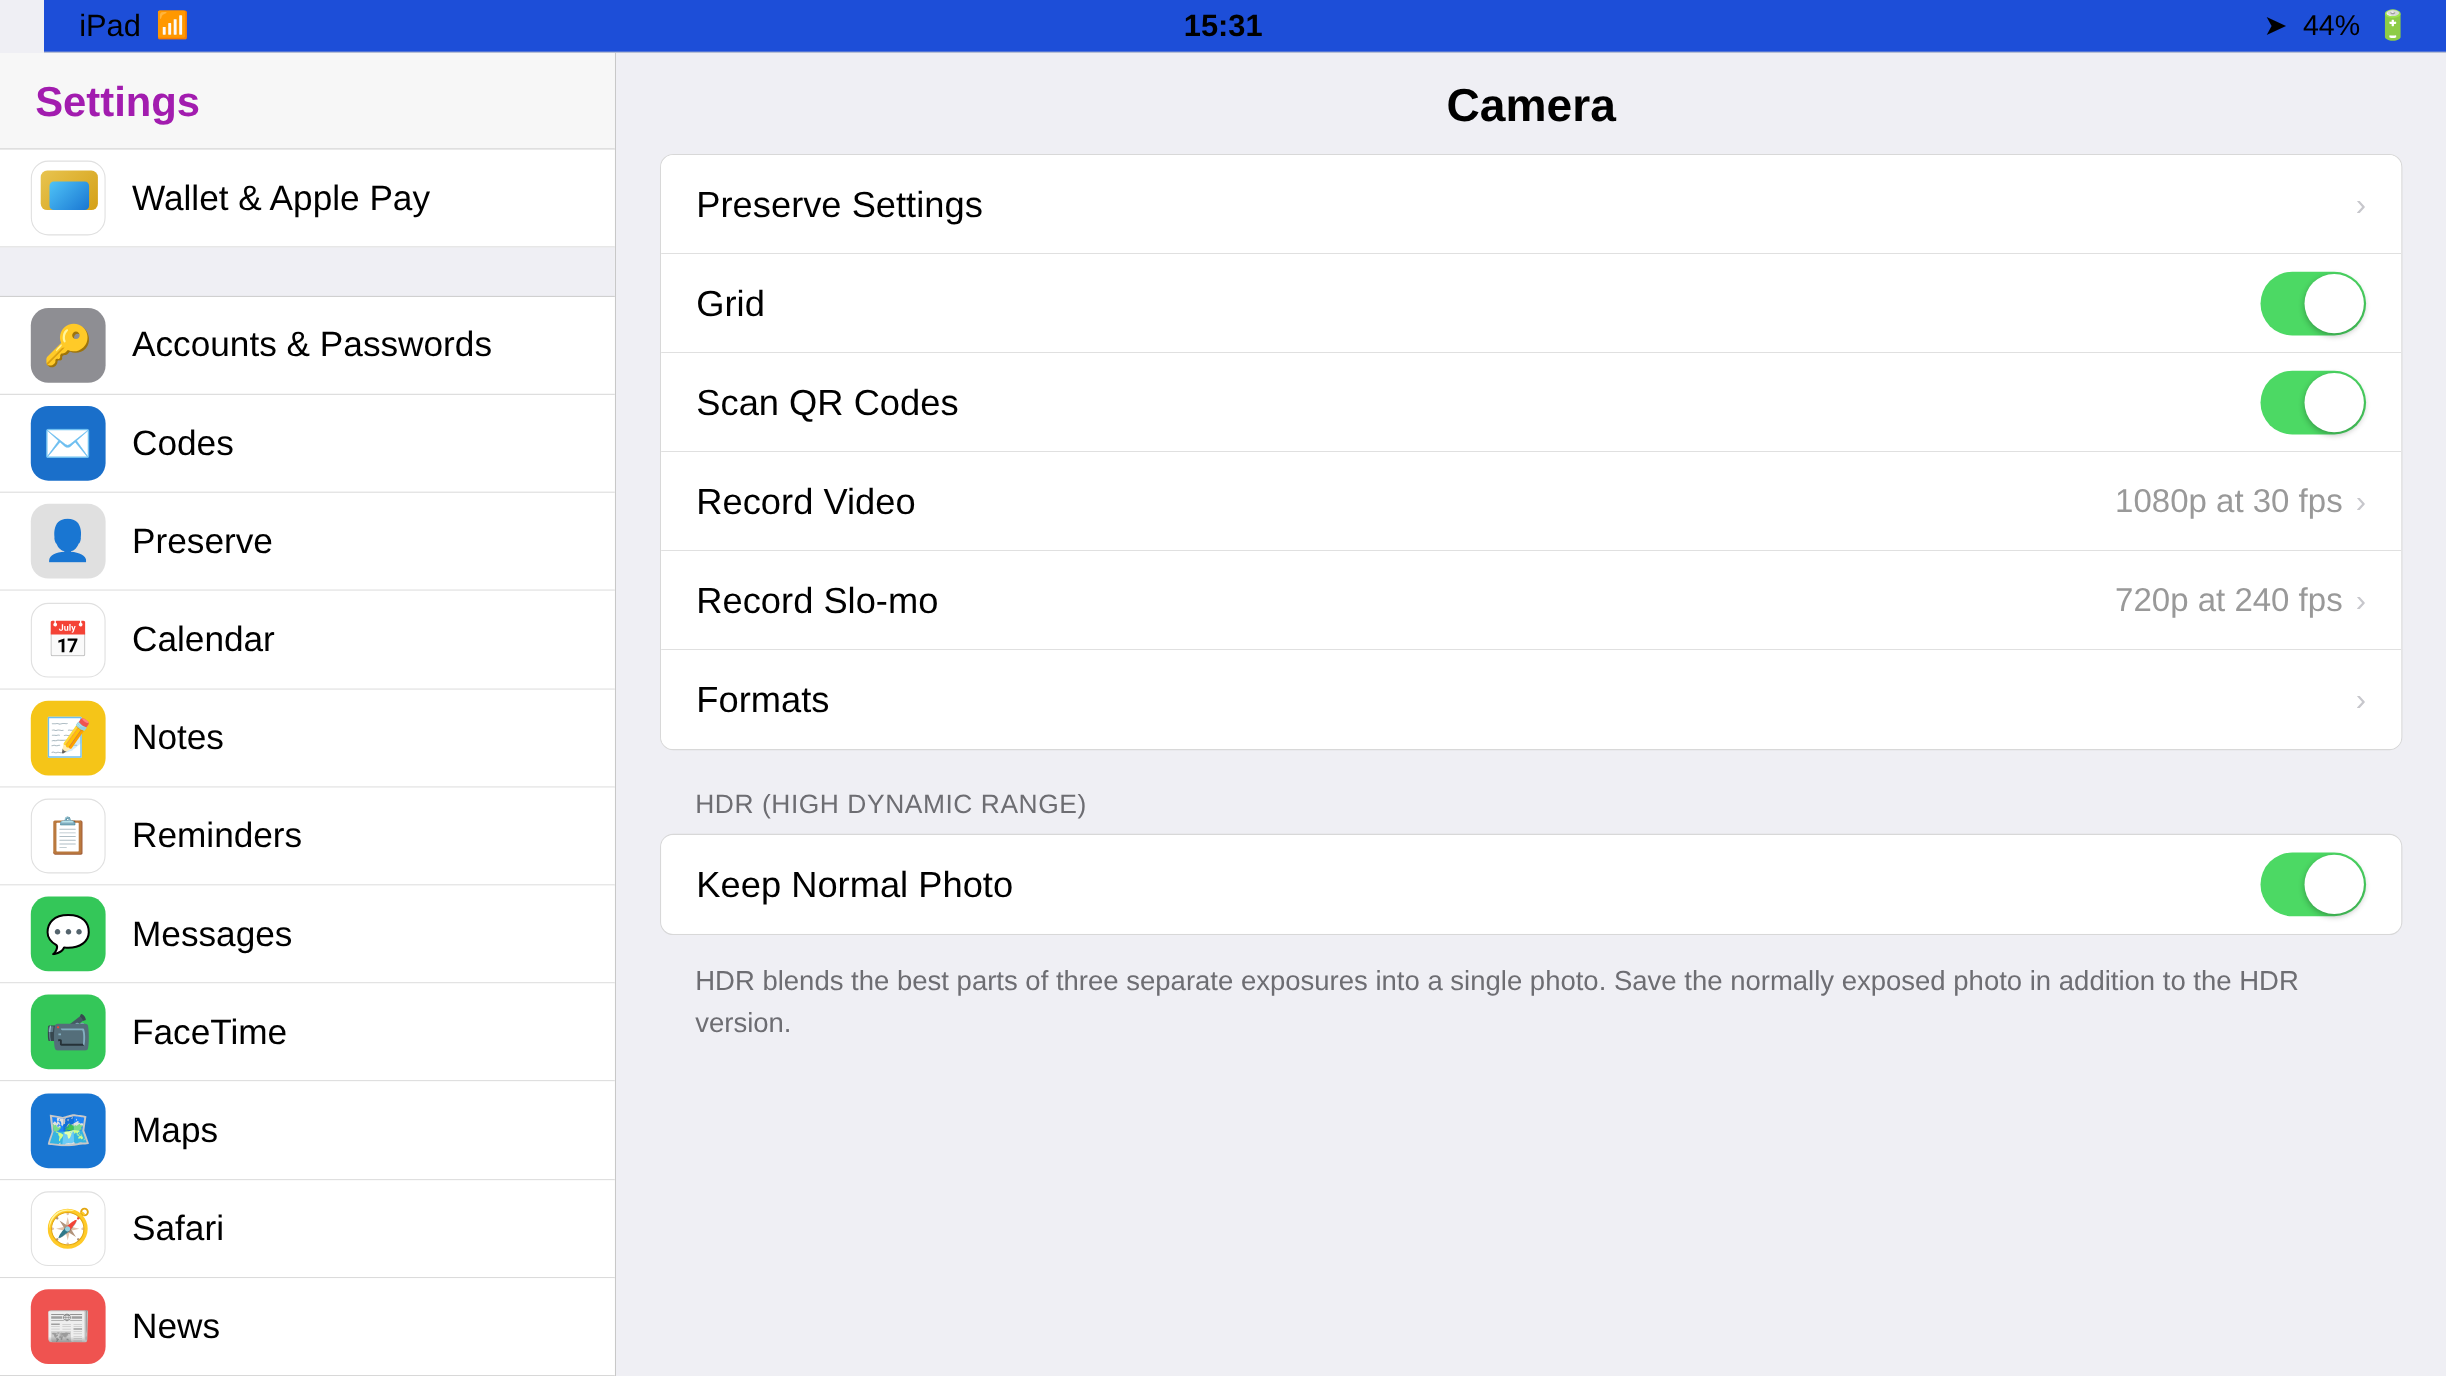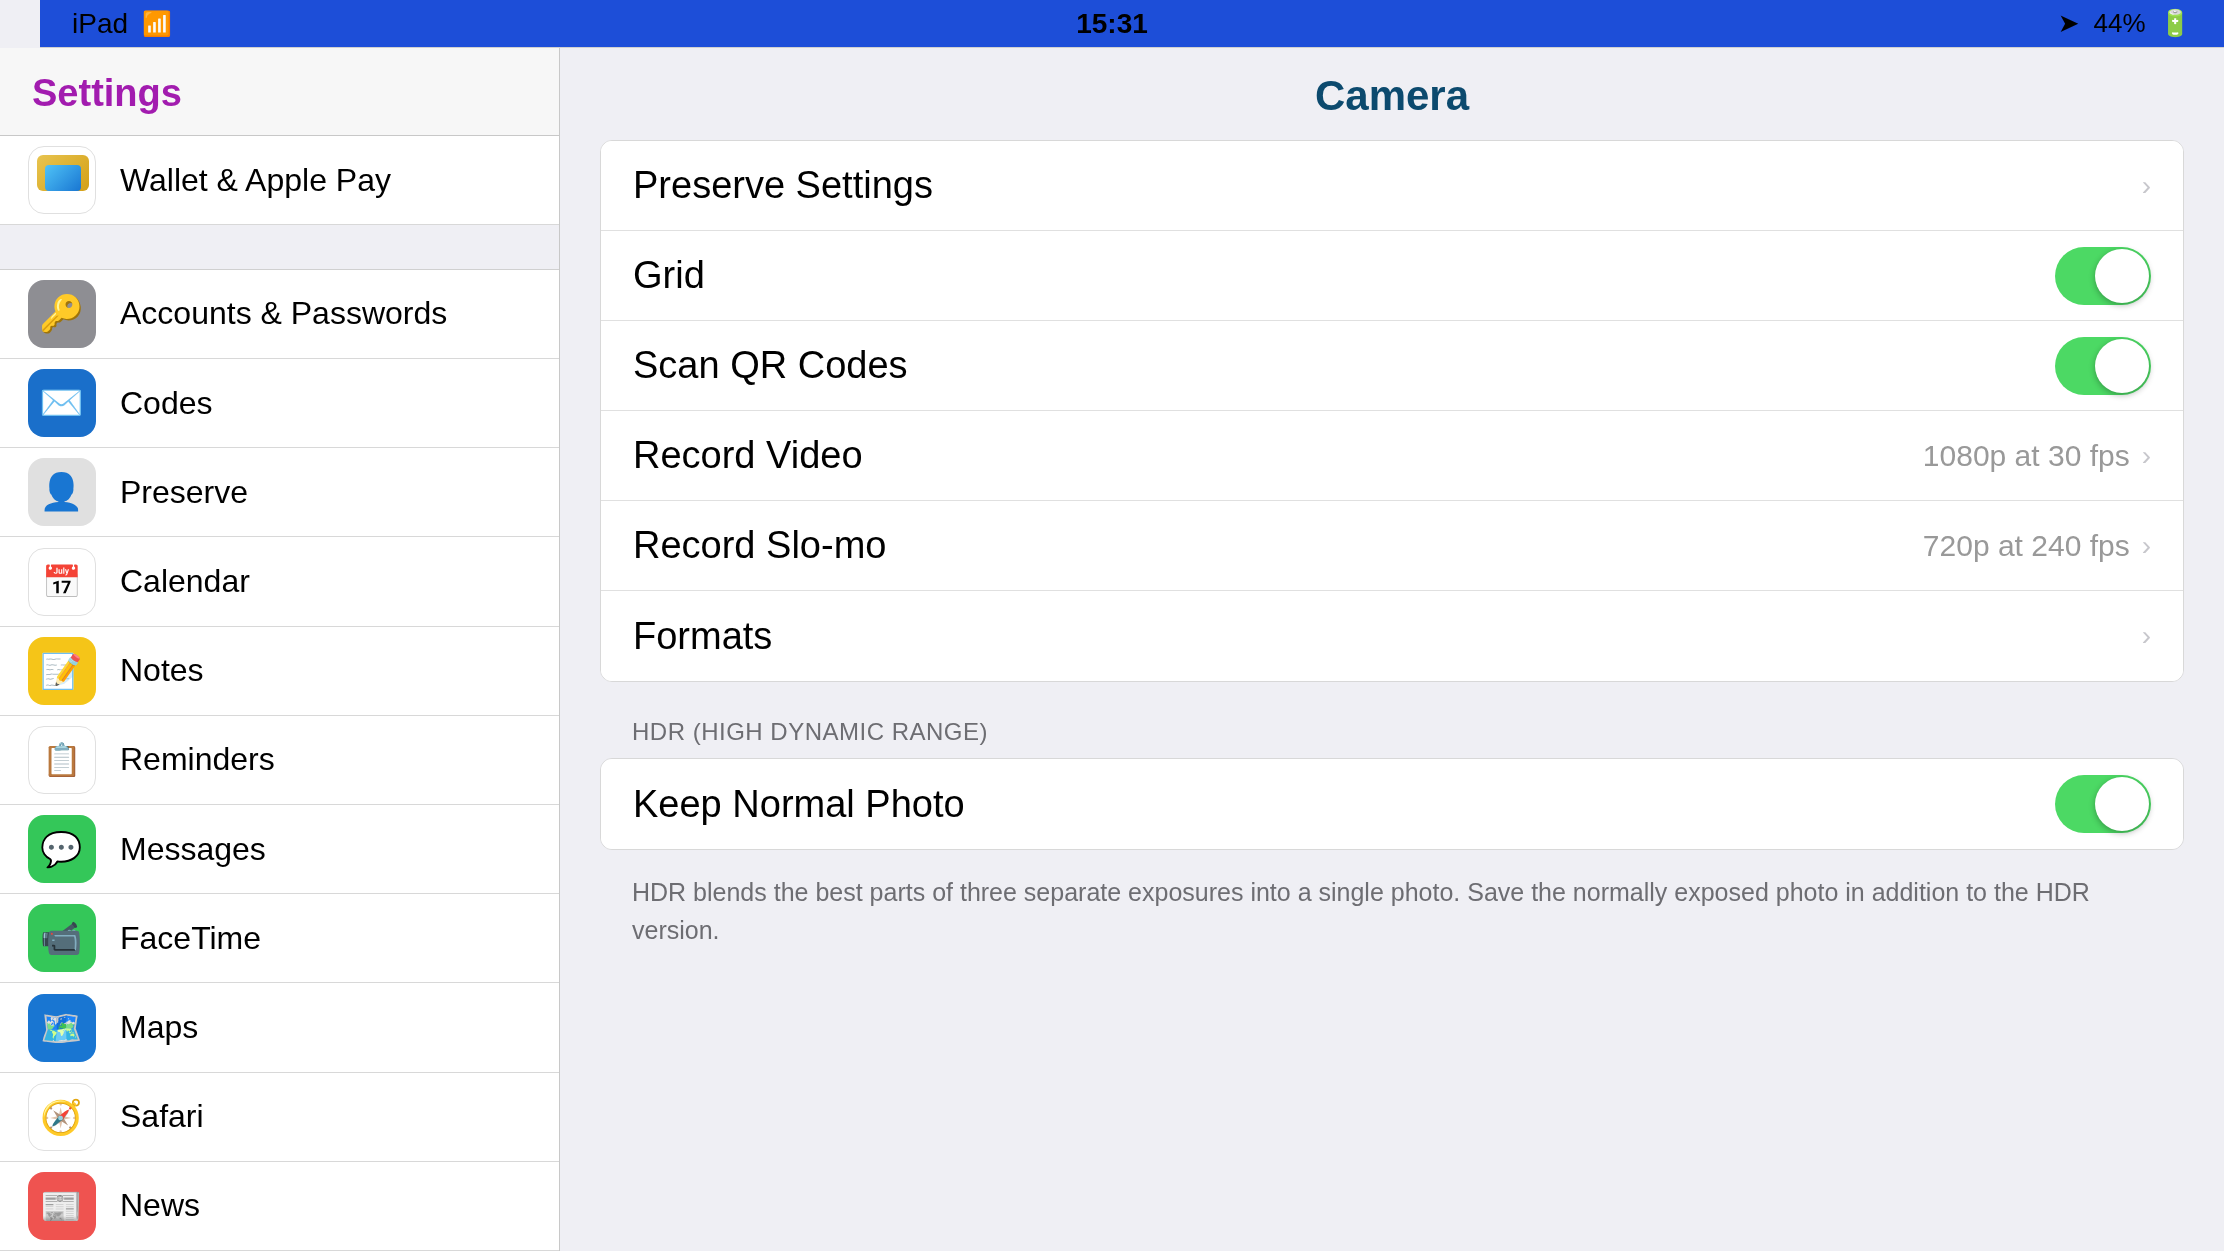--- a/index.html
+++ b/index.html
@@ -122,21 +122,21 @@
       flex: 1;
       background: #efeff4;
       overflow-y: auto;
       padding: 0;
     }
 
     .content-header {
       padding: 24px 48px 20px;
       font-size: 42px;
       font-weight: 700;
-      color: #0c4a6e;
+      color: #000000;
       text-align: center;
       background: #efeff4;
     }
 
     .settings-group {
       background: #fff;
       border-radius: 12px;
       margin: 0 40px 12px;
       overflow: hidden;
       border: 1px solid #d8d8d8;
@@ -147,21 +147,21 @@
       align-items: center;
       padding: 0 32px;
       height: 90px;
       border-bottom: 1px solid #e0e0e0;
       background: #fff;
       cursor: pointer;
     }
     .settings-row:last-child { border-bottom: none; }
 
     .settings-row-label {
-      font-size: 38px;
+      font-size: 33px;
       color: #000;
       flex: 1;
     }
 
     .settings-row-value {
       font-size: 30px;
       color: #999;
       margin-right: 12px;
       margin-left: 32px;
     }

